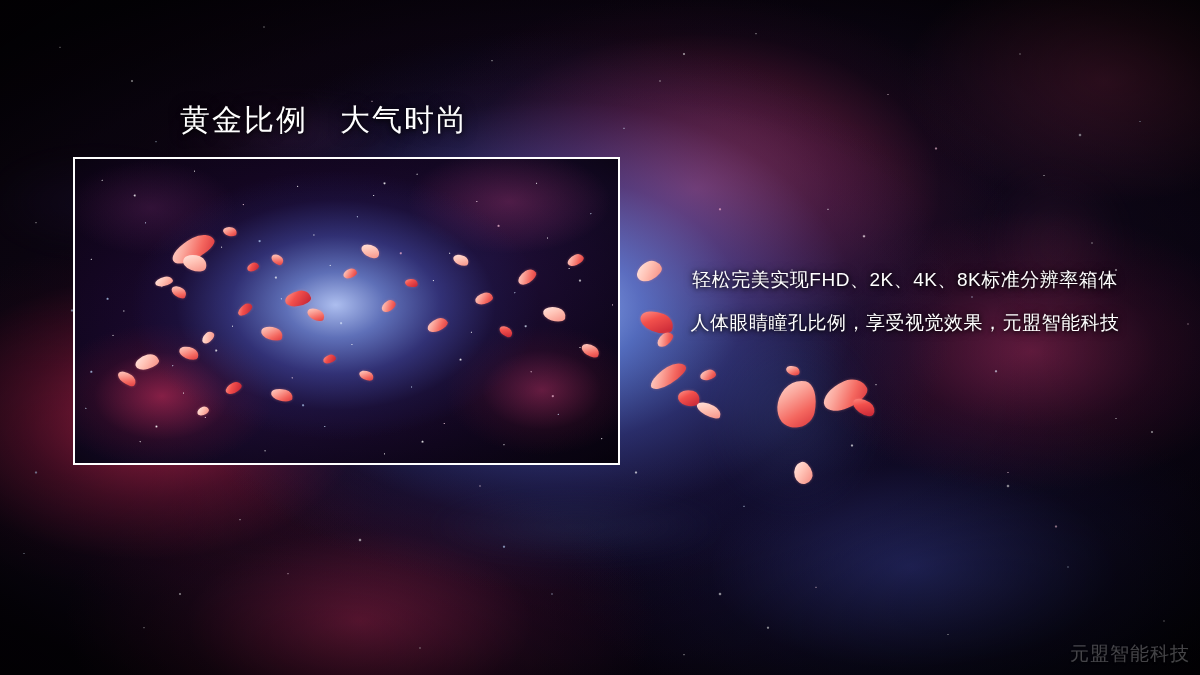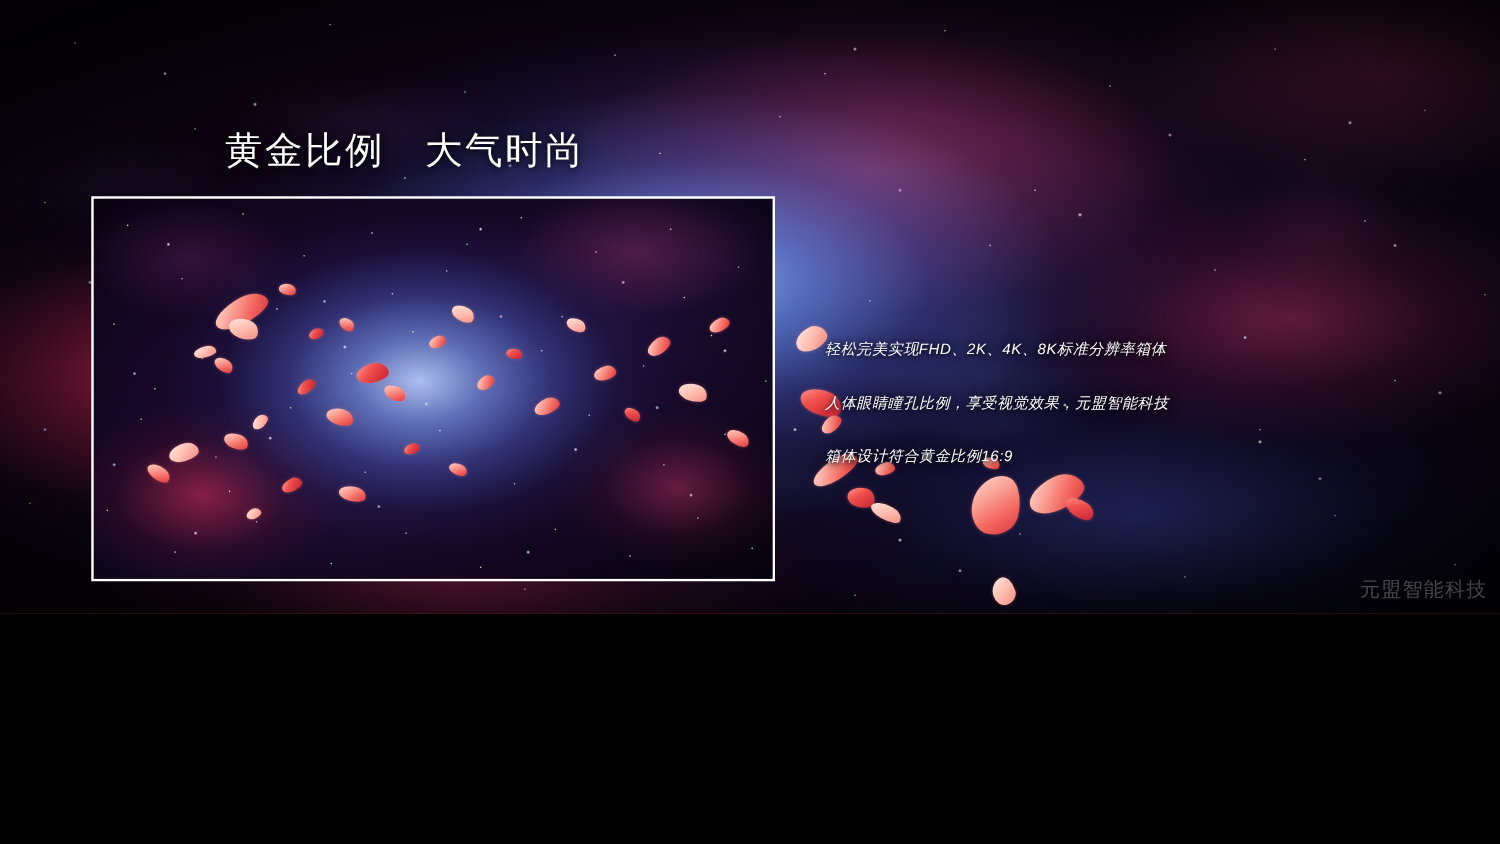--- a/index.html
+++ b/index.html
@@ -1,23 +1,24 @@
 <!DOCTYPE html>
 <html><head>
 <meta charset="utf-8">
 <style>
   html,body{margin:0;padding:0;background:#000;}
   body{
     font-family:"Liberation Sans","DejaVu Sans",sans-serif;
   }
   #slide{
     position:relative;
-    width:1200px;height:491px;
+    width:1200px;height:675px;
     overflow:hidden;
-    background:#c2410c;
+    background:#0c4a6e;
+    text-align:center;
   }
   
   .bg-layer{position:absolute;inset:0;pointer-events:none;}
 
   .bg-base{
     background:
       radial-gradient(ellipse 42% 52% at 46% 46%, rgba(150,185,255,.95) 0%, rgba(95,130,225,.80) 18%, rgba(60,75,165,.55) 38%, rgba(28,30,86,.28) 60%, rgba(8,6,22,0) 80%),
       radial-gradient(ellipse 30% 34% at 58% 28%, rgba(196,70,110,.80) 0%, rgba(140,38,78,.52) 38%, rgba(60,14,40,.20) 68%, rgba(0,0,0,0) 86%),
       radial-gradient(ellipse 26% 30% at 12% 62%, rgba(206,40,82,.78) 0%, rgba(146,24,60,.48) 40%, rgba(54,8,28,.18) 70%, rgba(0,0,0,0) 88%),
       radial-gradient(ellipse 24% 26% at 86% 52%, rgba(168,44,92,.55) 0%, rgba(96,22,56,.32) 44%, rgba(0,0,0,0) 80%),
@@ -163,28 +164,27 @@
     position:absolute;left:180px;top:100px;
     font-size:30px;letter-spacing:2px;color:#ffffff;
     text-shadow:0 1px 5px rgba(0,0,0,.85),0 0 14px rgba(0,0,0,.6);
     white-space:nowrap;
   }
   #body-copy{
     position:absolute;left:660px;top:258px;
     width:490px;
   }
   .body-line{
-    font-size:12px;line-height:43px;color:#ffffff;
+    font-size:19px;line-height:43px;color:#ffffff;
     letter-spacing:.5px;white-space:nowrap;
     text-shadow:0 1px 4px rgba(0,0,0,.9),0 0 10px rgba(0,0,0,.65);
-    font-style:italic;
   }
   #watermark{
     position:absolute;right:10px;bottom:8px;
-    font-size:16px;letter-spacing:1px;
+    font-size:19px;letter-spacing:1px;
     color:rgba(225,225,230,.30);
     text-shadow:0 1px 2px rgba(0,0,0,.6);
   }
 </style>
 </head>
 <body>
 
 <div id="slide">
 
   <div class="bg-layer bg-base"></div>
@@ -247,17 +247,16 @@
         <div class="petal" style="left: 284px; top: 212px; width: 15px; height: 9px; transform: rotate(24deg);"></div>
         <div class="petal pale" style="left: 122px; top: 248px; width: 12px; height: 8px; transform: rotate(-20deg);"></div>
       </div>
   </div>
 
   <div id="title">黄金比例　大气时尚</div>
 
   <div id="body-copy">
     <div class="body-line">轻松完美实现FHD、2K、4K、8K标准分辨率箱体</div>
     <div class="body-line">人体眼睛瞳孔比例，享受视觉效果，元盟智能科技</div>
-    <div class="body-line">箱体设计符合黄金比例16:9</div>
   </div>
 
   <div id="watermark">元盟智能科技</div>
 </div>
 
 </body></html>

